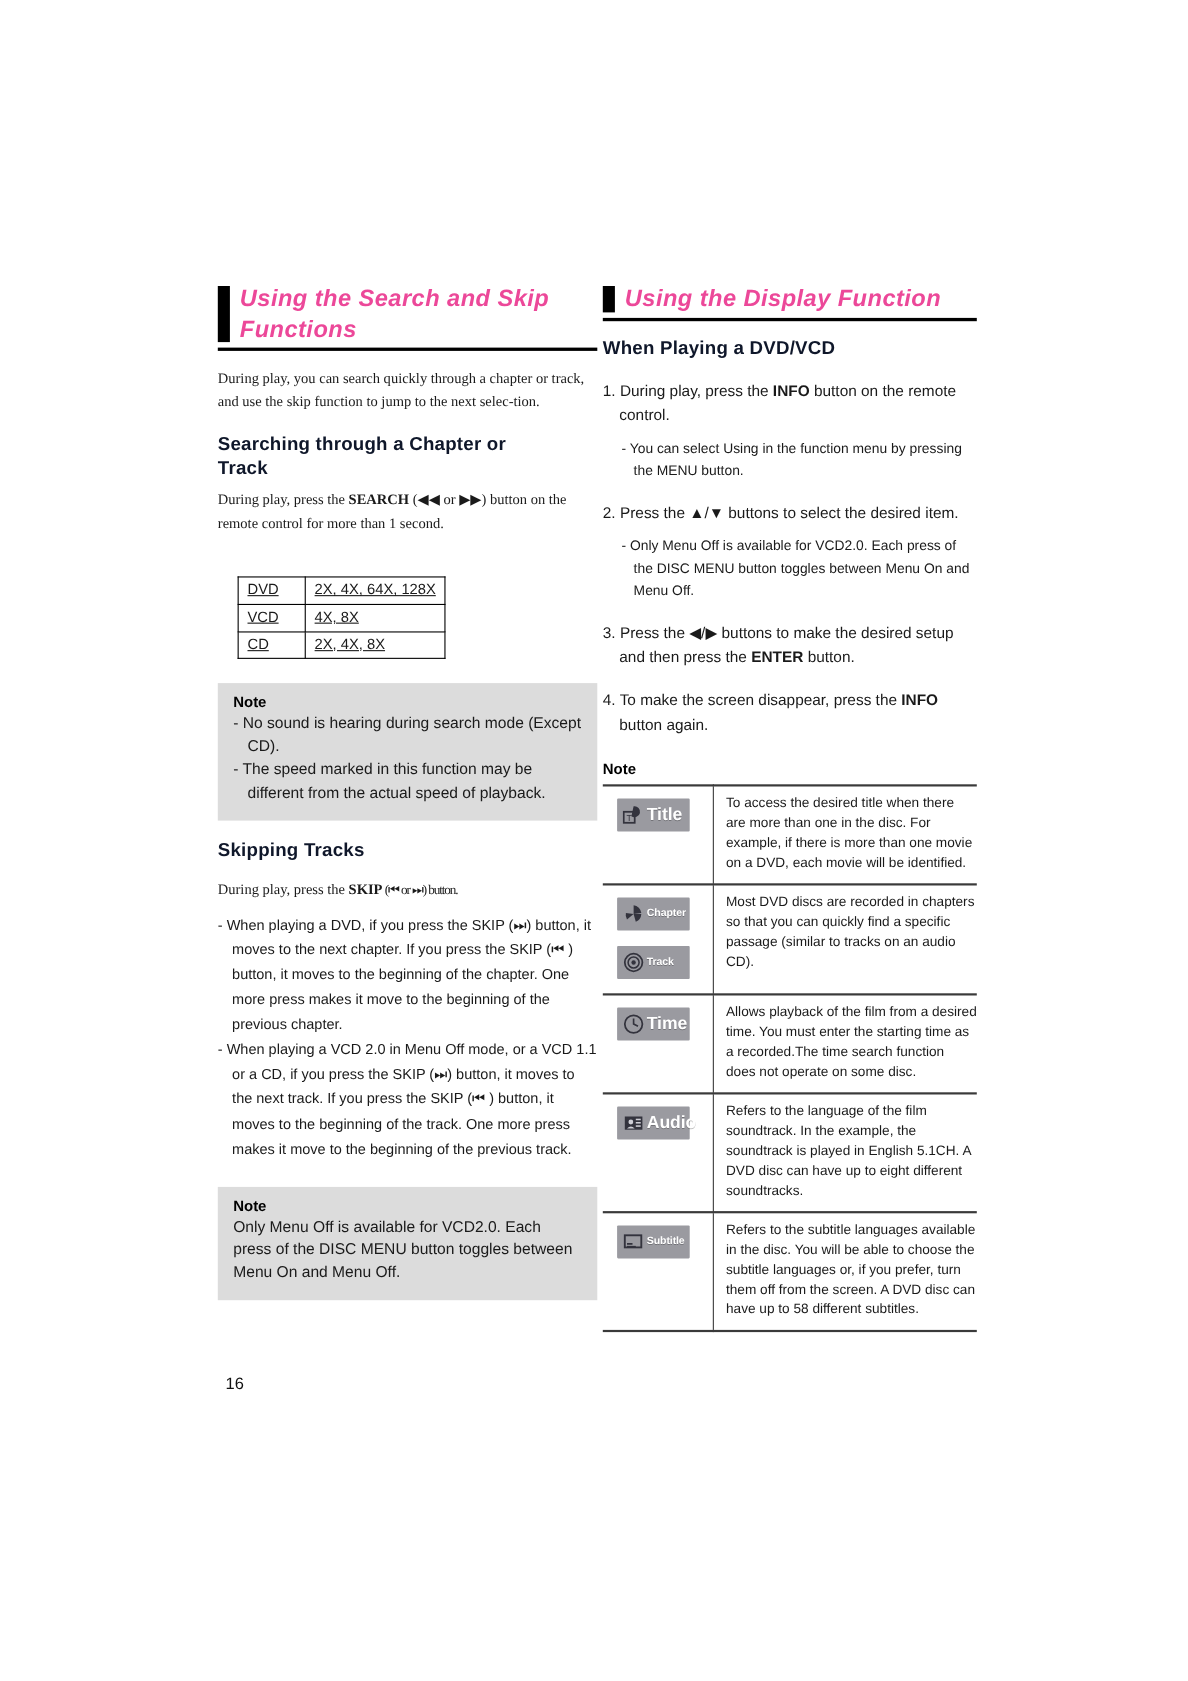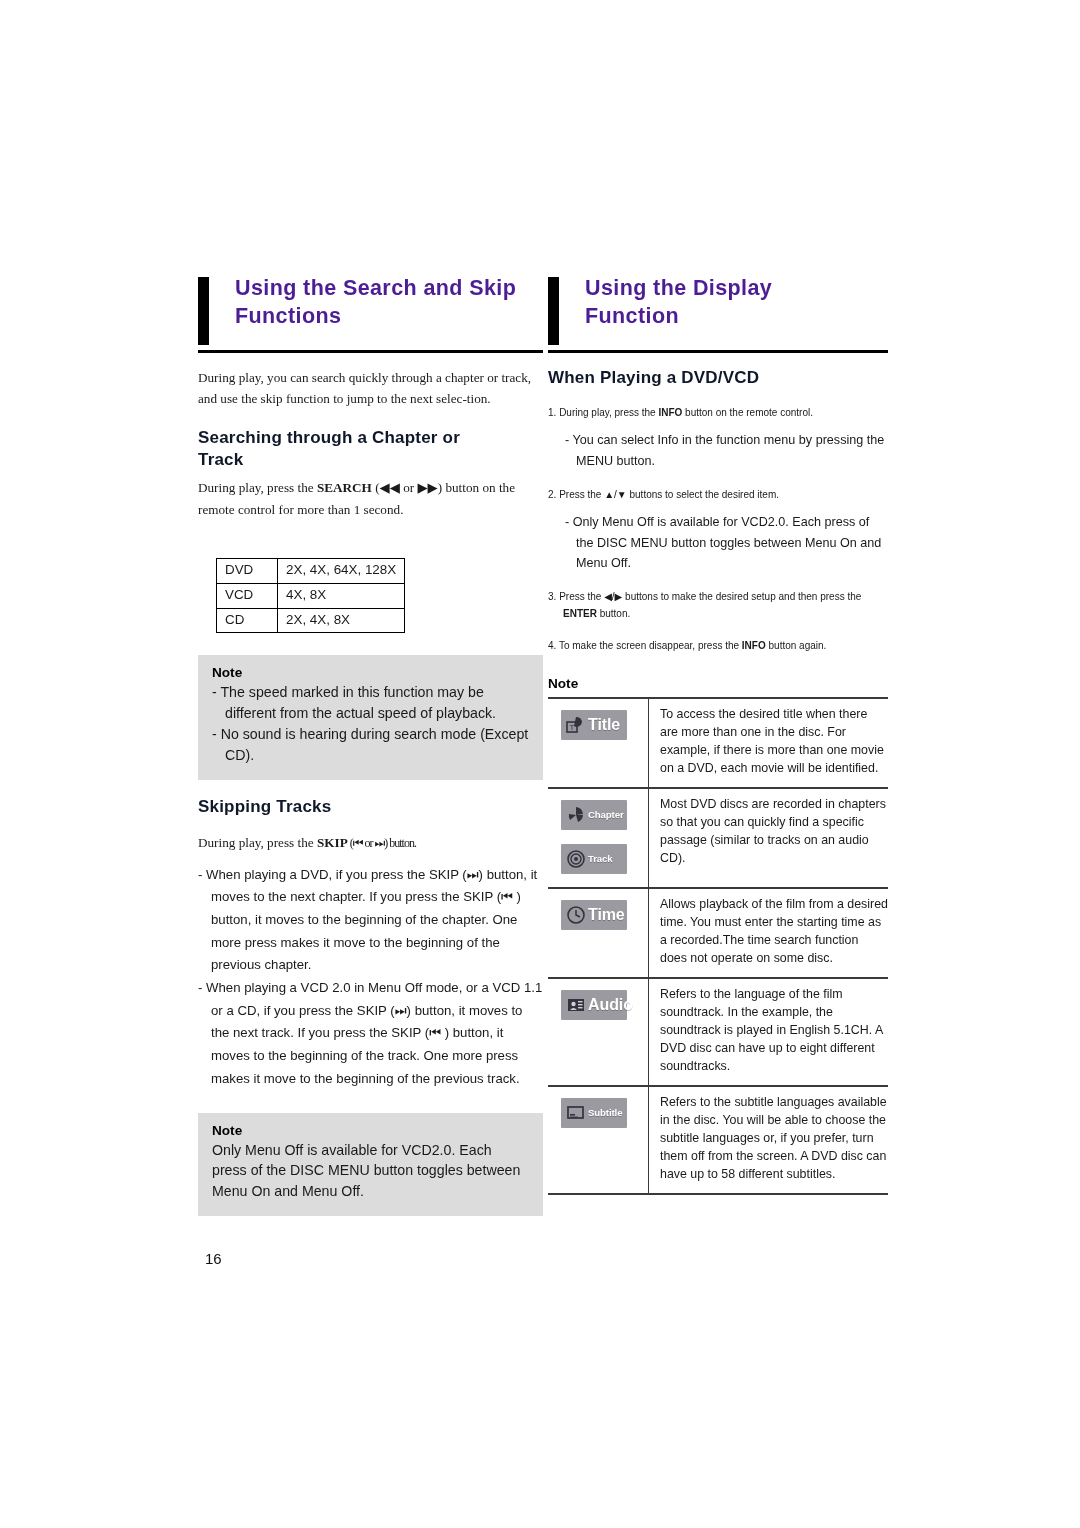--- a/index.html
+++ b/index.html
@@ -5,40 +5,40 @@
   html,body{margin:0;padding:0;background:#ffffff;}
   body{width:1080px;height:1528px;position:relative;font-family:"Liberation Sans",sans-serif;color:#1a1a1a;-webkit-font-smoothing:antialiased;}
   .page{position:absolute;left:0;top:0;width:1080px;height:1528px;}
   .col{position:absolute;top:258px;}
   .col-left{left:198px;width:345px;}
   .col-right{left:548px;width:340px;}
 
   
   .sec-head{position:relative;padding-left:20px;border-bottom:3px solid #000;padding-bottom:3px;margin:0 0 14px 0;}
   .sec-head .bar{position:absolute;left:0;top:2px;bottom:5px;width:11px;background:#000;}
-  .sec-head h1{margin:17px;font-size:21.5px;font-weight:bold;letter-spacing:.4px;line-height:1.28;color:#4c1d95;}
+  .sec-head h1{margin:0;font-size:21.5px;font-weight:bold;letter-spacing:.4px;line-height:1.28;color:#ec4899;font-style:italic;}
   .sec-head h1 .l2{display:block;}
 
   
   h2.sub{font-size:17px;font-weight:bold;line-height:1.3;margin:18px 0 6px 0;color:#0f172a;letter-spacing:.2px;}
   h2.sub.tight{margin-top:16px;}
   h2.sub .l2{display:block;}
 
   p.body{font-size:13.2px;line-height:1.62;margin:0 0 4px 0;color:#1a1a1a;font-family:Liberation Serif, serif;}
   p.body.lead{line-height:1.6;}
   .b{font-weight:bold;}
 
   
   .bullet{font-size:13.2px;line-height:1.72;margin:0 0 0 0;padding-left:13px;text-indent:-13px;}
-  .numitem{font-size:10px;line-height:1.62;margin:16px 0 9px 0;padding-left:15px;text-indent:-15px;}
+  .numitem{font-size:14px;line-height:1.62;margin:16px 0 9px 0;padding-left:15px;text-indent:-15px;}
   .subitem{font-size:12.6px;line-height:1.62;margin:0 0 9px 0;padding-left:28px;text-indent:-11px;}
 
   
   table.speed{border-collapse:collapse;margin:38px 0 0 18px;}
-  table.speed td{border:1.4px solid #000;font-size:13.4px;padding:3px 8px 4px 8px;line-height:1.25;white-space:nowrap;}
+  table.speed td{border:1.4px solid #000;font-size:13.4px;padding:3px 8px 4px 8px;line-height:1.25;white-space:nowrap;text-decoration:underline;}
   table.speed td.k{width:44px;}
 
   
   .notebox{background:#dcdcdc;padding:10px 14px 14px 14px;margin-top:22px;}
   .notebox .nt{font-size:13.6px;font-weight:bold;margin:0 0 2px 0;color:#000;}
   .notebox .nl{font-size:14.2px;line-height:1.47;padding-left:13px;text-indent:-13px;margin:0;}
   .notebox .np{font-size:14.2px;line-height:1.47;margin:0;}
 
   
   .note-label{font-size:13.6px;font-weight:bold;margin:22px 0 6px 0;color:#000;}
@@ -91,22 +91,22 @@
       </tr>
       <tr>
         <td class="k">CD</td>
         <td>2X, 4X, 8X</td>
       </tr>
     </tbody>
       </table>
 
     <div class="notebox">
       <p class="nt">Note</p>
+      <p class="nl">- No sound is hearing during search mode (Except CD).</p>
       <p class="nl">- The speed marked in this function may be different from the actual speed of playback.</p>
-      <p class="nl">- No sound is hearing during search mode (Except CD).</p>
     </div>
 
     <h2 class="sub tight">Skipping Tracks</h2>
 
     <p class="body" style="margin-top:14px;margin-bottom:10px;"><span>During play, press the </span><span class="b">SKIP</span><span class="rg"> (⏮  or ⏭) button.</span></p>
 
     <p class="bullet">- When playing a DVD, if you press the SKIP (⏭) button, it moves to the next chapter. If you press the SKIP (⏮ ) button, it moves to the beginning of the chapter. One more press makes it move to the beginning of the previous chapter.</p>
     <p class="bullet">- When playing a VCD 2.0 in Menu Off mode, or a VCD 1.1 or a CD, if you press the SKIP (⏭) button, it moves to the next track. If you press the SKIP (⏮ ) button, it moves to the beginning of the track. One more press makes it move to the beginning of the previous track.</p>
 
     <div class="notebox">
@@ -118,21 +118,21 @@
   <div class="col col-right">
 
     <div class="sec-head">
       <span class="bar"></span>
       <h1>Using the Display Function</h1>
     </div>
 
     <h2 class="sub" style="margin-top:10px;margin-bottom:12px;">When Playing a DVD/VCD</h2>
 
     <p class="numitem"><span>1.</span> <span>During play, press the </span><span class="b">INFO</span><span> button on the remote control.</span></p>
-    <p class="subitem">- You can select Info in the function menu by pressing the MENU button.</p>
+    <p class="subitem">- You can select Using in the function menu by pressing the MENU button.</p>
 
     <p class="numitem"><span>2.</span> <span>Press the ▲/▼ buttons to select the desired item.</span></p>
     <p class="subitem">- Only Menu Off is available for VCD2.0. Each press of the DISC MENU button toggles between Menu On and Menu Off.</p>
 
     <p class="numitem"><span>3.</span> <span>Press the ◀/▶ buttons to make the desired setup and then press the </span><span class="b">ENTER</span><span> button.</span></p>
 
     <p class="numitem"><span>4.</span> <span>To make the screen disappear, press the </span><span class="b">INFO</span><span> button again.</span></p>
 
     <p class="note-label">Note</p>
 

